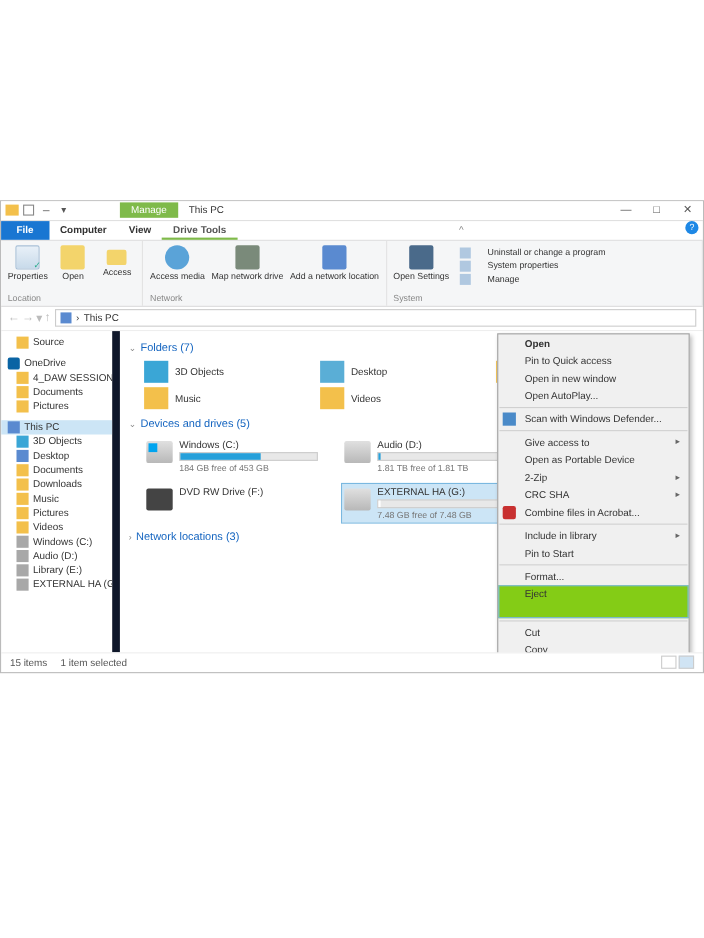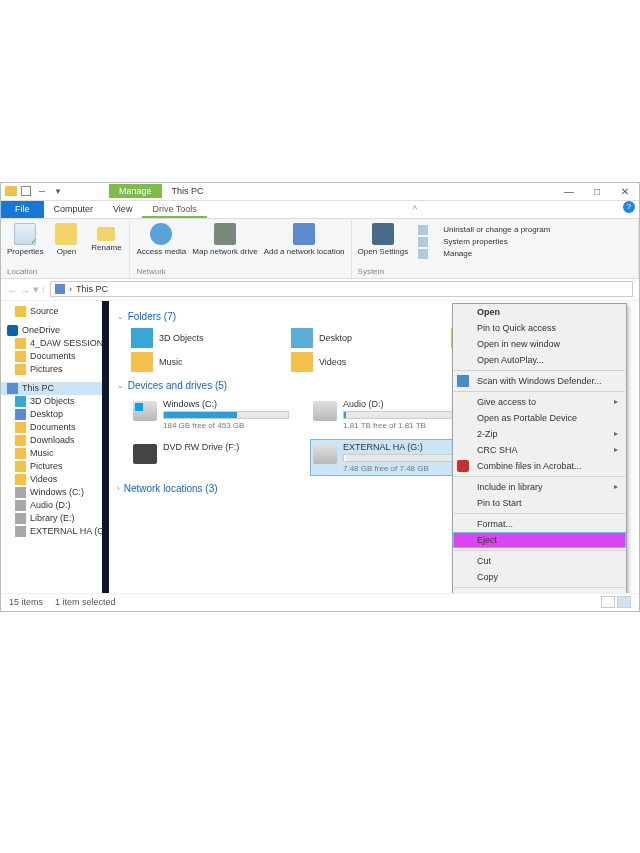--- a/index.html
+++ b/index.html
@@ -7,21 +7,21 @@
 .window { position: relative; width: 640px; height: 430px; background: #fff; border: 1px solid #bbb; font-size: 9px; color: #333; display:flex; flex-direction:column; margin-top: -60px;}
 .titlebar { height: 18px; background: #fff; display: flex; align-items: center; border-bottom: 1px solid #e0e0e0; }
 .qat { display: flex; align-items: center; gap: 2px; padding: 0 4px; }
 .qat-btn { width: 14px; height: 14px; display: flex; align-items: center; justify-content: center; font-size: 9px; color: #555; }
 .qat-dash { width: 6px; height: 1px; background: #888; }
 .manage-tab { background: #7fba4a; color: #fff; padding: 2px 10px; font-size: 9px; margin-left: 40px; }
 .title-txt { padding: 2px 10px; font-size: 9px; }
 .winctl { margin-left: auto; display: flex; }
 .winctl div { width: 28px; height: 18px; display:flex; align-items:center; justify-content:center; color:#555; font-size:10px;}
 .tabs { height: 18px; display: flex; align-items:stretch; border-bottom: 1px solid #ddd; }
-.tab { padding: 3px 10px; font-size: 9px; color:#333; }
+.tab { padding: 3px 10px; font-size: 9px; color:#333;font-weight:bold; }
 .tab.file { background: #1976d2; color:#fff; padding: 3px 14px;}
 .tab.dt { border-bottom: 2px solid #7fba4a; color:#555;}
 .ribbon { height: 60px; background: #f5f6f7; border-bottom:1px solid #ddd; display:flex; }
 .rgroup { border-right:1px solid #e3e3e3; padding: 4px 6px 2px; display:flex; flex-direction:column;}
 .rgroup-top { display:flex; gap:6px; align-items:flex-start; flex:1;}
 .rgroup-label { font-size:8px; color:#888; padding-top:2px;}
 .rbtn { display:flex; flex-direction:column; align-items:center; gap:2px; font-size:8px; color:#333; min-width:34px;}
 .ricon { width:22px; height:22px; background:#ddd; border-radius:2px;}
 .ricon.prop{background:linear-gradient(#e8f0f8,#c8daea);border:1px solid #a8c0d8;position:relative;}
 .ricon.prop::after{content:"✓";position:absolute;right:-2px;bottom:-2px;color:#2a8;font-size:8px;}
@@ -70,21 +70,21 @@
 .dname{font-size:9px;}
 .dbar{height:8px;background:#e8e8e8;border:1px solid #ccc;margin:2px 0;position:relative;}
 .dbar-fill{position:absolute;left:0;top:0;bottom:0;background:#26a0da;}
 .dbar-fill.sel{background:#fff;}
 .dsub{font-size:8px;color:#777;}
 .statusbar{height:18px;border-top:1px solid #eee;display:flex;align-items:center;padding:0 8px;gap:12px;font-size:9px;color:#555;}
 .sb-right{margin-left:auto;display:flex;gap:2px;}
 .sb-right div{width:14px;height:12px;border:1px solid #ccc;}
 .ctxmenu{position:absolute;right:12px;top:2px;width:175px;background:#f0f0f0;border:1px solid #a0a0a0;box-shadow:2px 2px 4px rgba(0,0,0,0.25);z-index:50;font-size:9px;}
 .cm-item{padding:3px 8px 3px 24px;display:flex;align-items:center;position:relative;white-space:nowrap;}
-.cm-item.hov{background:#d946ef;border:1px solid #7ab8e0;padding:2px 7px 2px 23px;}
+.cm-item.hov{background:#84cc16;border:1px solid #7ab8e0;padding:2px 7px 16px 23px;}
 .cm-sep{height:1px;background:#d0d0d0;margin:2px 1px;}
 .cm-arrow{margin-left:auto;color:#666;font-size:8px;}
 .cm-icon{position:absolute;left:4px;width:12px;height:12px;}
 .cm-icon.def{background:#4a8ac8;}
 .cm-icon.acr{background:#c83030;border-radius:2px;}
 .help-icon{width:12px;height:12px;border-radius:50%;background:#1e88e5;color:#fff;display:flex;align-items:center;justify-content:center;font-size:8px;margin-left:auto;margin-right:4px;}
 </style>
 </head>
 <body>
 
@@ -125,21 +125,21 @@
         <div class="rbtn">
             <div class="ricon prop"></div>
             <span>Properties</span>
           </div>
         <div class="rbtn">
             <div class="ricon open"></div>
             <span>Open</span>
           </div>
         <div class="rbtn">
             <div class="ricon ren"></div>
-            <span>Rename</span>
+            <span>Access</span>
           </div>
       </div>
       <div class="rgroup-label">Location</div>
     </div>
     <div class="rgroup">
       <div class="rgroup-top">
         <div class="rbtn">
             <div class="ricon media"></div>
             <span>Access media</span>
           </div>

